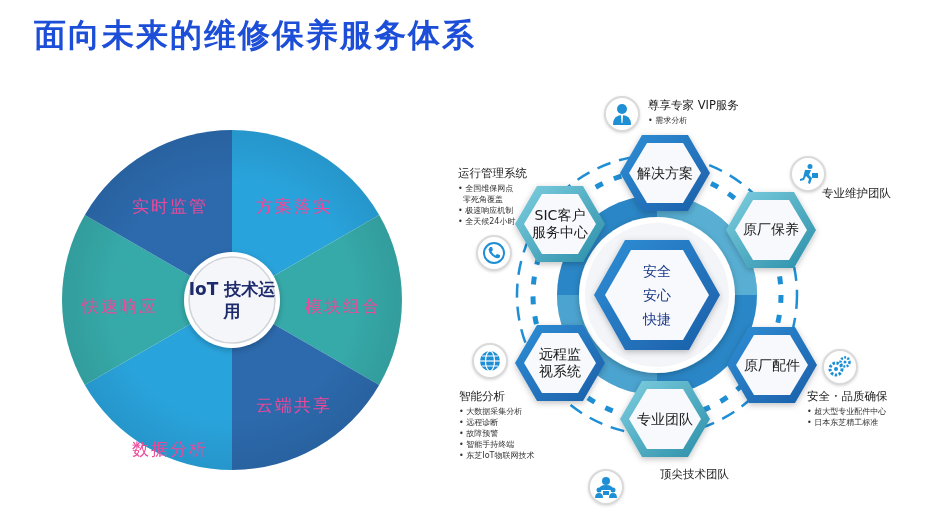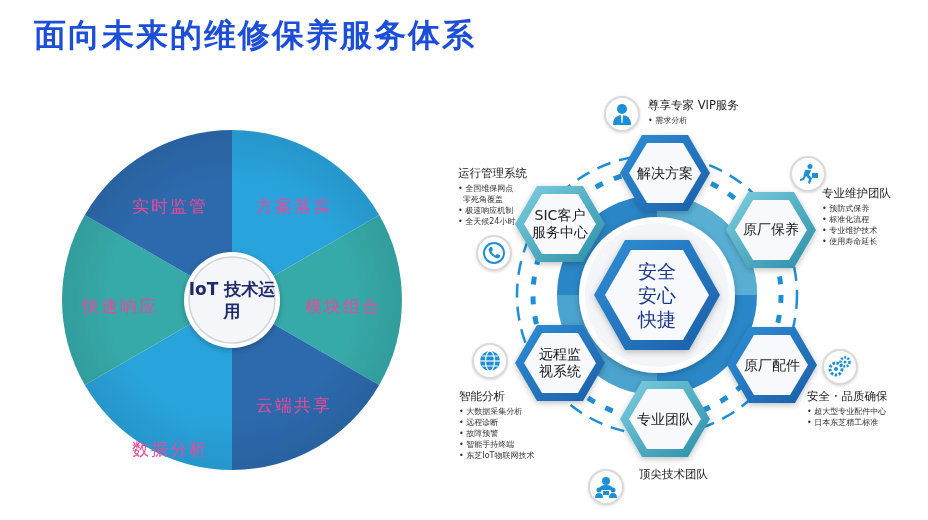--- a/index.html
+++ b/index.html
@@ -20,21 +20,21 @@
   .center-label {
     position: absolute; left: 232px; top: 300px; transform: translate(-50%, -50%);
     color: #1d2a6b; font-size: 17px; text-align: center; line-height: 22px; width: 90px; font-weight: bold;
   }
   .hex-label {
     position: absolute; transform: translate(-50%, -50%);
     color: #1b1b1b; font-size: 14px; text-align: center; line-height: 17px; width: 70px;
   }
   .core-label {
     position: absolute; left: 657px; top: 295px; transform: translate(-50%, -50%);
-    color: #1d3a8a; font-size: 19px; text-align: center; line-height: 24px; width: 60px;
+    color: #1d3a8a; font-size: 14px; text-align: center; line-height: 24px; width: 60px;
   }
   .info { position: absolute; color: #222; }
   .info .h { font-size: 11.5px; color: #1b1b1b; white-space: nowrap; }
   .info ul { margin: 2px 0 0 0; padding: 0; list-style: none; }
   .info li { font-size: 8px; line-height: 11px; color: #333; white-space: nowrap; }
   .info li::before { content: "• "; }
   .info li.cont::before { content: "  "; white-space: pre; }
   .icon-circle {
     position: absolute; width: 32px; height: 32px; border-radius: 50%;
     background: #fff; border: 2px solid #dadada;
@@ -170,26 +170,20 @@
 
 <div class="icon-circle" style="left:790px; top:156px;">
   <svg width="22" height="22" viewBox="0 0 22 22">
       <circle cx="13" cy="3.5" r="2.5" fill="#1e8fd5"></circle>
       <path d="M8,7 L14,7 L12,12 L15,15 L13,21 L11,20 L12,16 L9,13 L7,17 L3,18 L3,16 L6,15 Z" fill="#1e8fd5"></path>
       <rect x="15" y="10" width="6" height="5" fill="#1e8fd5"></rect>
     </svg>
 </div>
 <div class="info" style="left:822px; top:186px;">
   <div class="h">专业维护团队</div>
-  <ul>
-    <li>预防式保养</li>
-    <li>标准化流程</li>
-    <li>专业维护技术</li>
-    <li>使用寿命延长</li>
-  </ul>
 </div>
 
 <div class="icon-circle" style="left:822px; top:349px;">
   <svg width="24" height="22" viewBox="0 0 24 22">
       <circle cx="8" cy="13" r="6" fill="none" stroke="#1e8fd5" stroke-width="3" stroke-dasharray="2.5 1.5"></circle>
       <circle cx="8" cy="13" r="2" fill="#1e8fd5"></circle>
       <circle cx="17" cy="6" r="4.5" fill="none" stroke="#1e8fd5" stroke-width="2.5" stroke-dasharray="2 1.3"></circle>
       <circle cx="17" cy="6" r="1.5" fill="#1e8fd5"></circle>
     </svg>
 </div>
@@ -225,15 +219,15 @@
   <svg width="24" height="22" viewBox="0 0 24 22">
       <circle cx="12" cy="5" r="4" fill="#1e8fd5"></circle>
       <path d="M5,14 Q5,9 12,9 Q19,9 19,14 Z" fill="#1e8fd5"></path>
       <circle cx="5" cy="14" r="2.5" fill="#1e8fd5"></circle>
       <circle cx="19" cy="14" r="2.5" fill="#1e8fd5"></circle>
       <path d="M1,22 Q1,17 5,17 Q9,17 9,22 Z" fill="#1e8fd5"></path>
       <path d="M15,22 Q15,17 19,17 Q23,17 23,22 Z" fill="#1e8fd5"></path>
       <rect x="9" y="15" width="6" height="4" fill="#1e8fd5"></rect>
     </svg>
 </div>
-<div class="info" style="left:639px; top:467px;">
+<div class="info" style="left:660px; top:467px;">
   <div class="h">顶尖技术团队</div>
 </div>
 
 </body></html>

